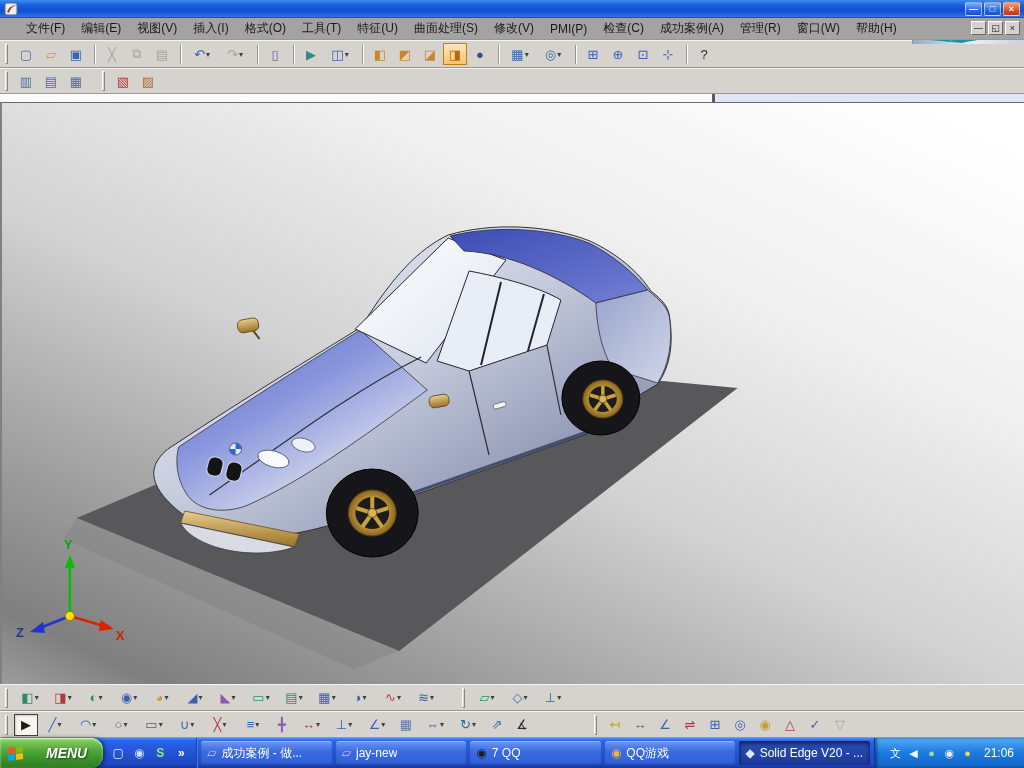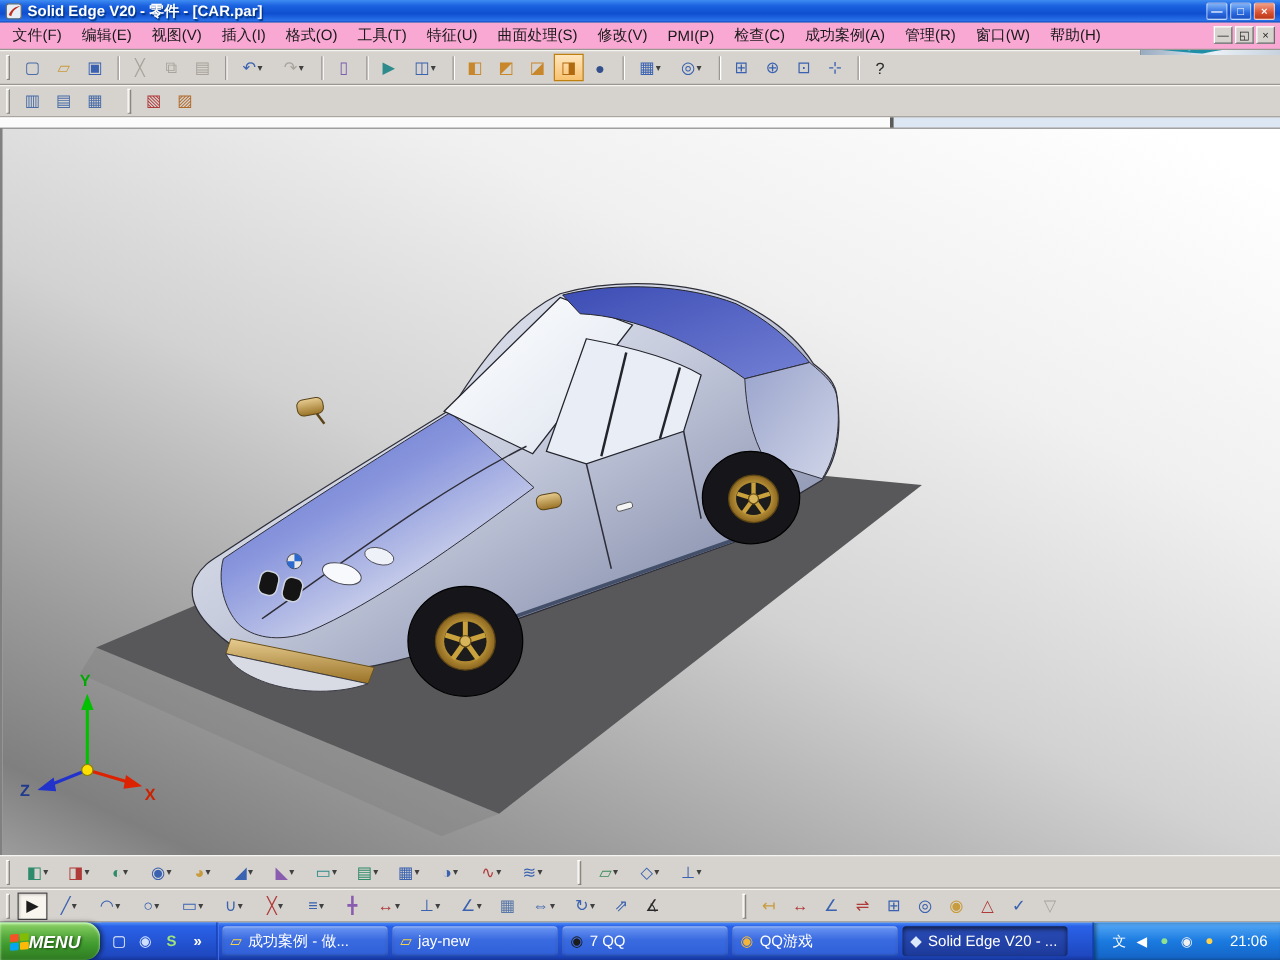--- a/index.html
+++ b/index.html
@@ -21,22 +21,22 @@
   .win-controls { margin-left:auto; display:flex; gap:2px; }
   .wbtn {
     width:17px; height:14px; display:flex; align-items:center; justify-content:center;
     font-size:9px; color:#fff; border-radius:2px; border:1px solid #ffffff88;
     background:linear-gradient(180deg,#7fb3f8,#2a6ae0 60%,#1b50c0);
   }
   .wbtn.close { background:linear-gradient(180deg,#f0a088,#d85030 60%,#b83818); }
 
   
   .menubar {
-    height:14px; flex:0 0 22px; display:flex; align-items:center; background:#f9a8d4;
-    border-bottom:1px solid #9a9792; position:relative; padding-left:2px; z-index:6;
+    height:14px; flex:0 0 22px; display:flex; align-items:center; background:#a3a3a3;
+    border-bottom:1px solid #9a9792; position:relative; padding-left:18px; z-index:6;
   }
   .menu-row { display:flex; align-items:center; }
   .menu-item { padding:3px 8px; font-size:12px; color:#1a1a1a; white-space:nowrap; }
   .mdi-controls { position:absolute; right:4px; top:3px; display:flex; gap:2px; z-index:9; }
   .mdib {
     width:15px; height:14px; display:flex; align-items:center; justify-content:center;
     font-size:9px; color:#1a1a1a; background:#d6d3ce;
     border:1px solid; border-color:#fff #6a6a6a #6a6a6a #fff;
   }
   .logo-panel {
@@ -87,21 +87,21 @@
     border-left:2px solid #808080;
   }
   .viewport svg { position:absolute; inset:0; width:100%; height:100%; }
 
   
   .taskbar {
     height:30px; flex:0 0 30px; display:flex; align-items:stretch; color:#fff;
     background:linear-gradient(180deg,#4b8df8 0%,#2a62e8 10%,#2456d6 45%,#1e48c0 88%,#15359c 100%);
   }
   .start {
-    display:flex; align-items:center; gap:0; padding:0 16px 0 8px;
+    display:flex; align-items:center; gap:23px; padding:0 16px 0 8px;
     background:linear-gradient(180deg,#8ed468 0%,#54a83c 40%,#3f9a2e 60%,#2f7a22 100%);
     border-radius:0 12px 12px 0; font-weight:bold; font-style:italic; font-size:14px;
     text-shadow:1px 1px 2px #1a4a10; box-shadow:inset 0 1px 2px #d8ffc8, 2px 0 4px #00000088;
   }
   .flag { display:grid; grid-template-columns:7px 7px; gap:1px; transform:skewY(-6deg); }
   .flag i { height:6px; border-radius:1px; display:block; }
   .flag i:nth-child(1){background:#f35325;} .flag i:nth-child(2){background:#81bc06;}
   .flag i:nth-child(3){background:#05a6f0;} .flag i:nth-child(4){background:#ffba08;}
   .qlaunch { display:flex; align-items:center; gap:3px; padding:0 6px; border-right:1px solid #1a3fae; box-shadow:1px 0 0 #4a7af0; }
   .ql { width:18px; height:18px; display:flex; align-items:center; justify-content:center; font-size:12px; font-weight:bold; }
@@ -126,21 +126,20 @@
 </head>
 <body>
 
 <div class="app">
 
   <div class="titlebar">
     <svg width="14" height="14" viewBox="0 0 14 14">
       <rect x="1" y="1" width="12" height="12" rx="2" fill="#e8eef6" stroke="#5a6a7a"></rect>
       <path d="M3,10 C5,5 9,3 12,3 C8,5 6,7 5,11 Z" fill="#c03020"></path>
     </svg>
-    <span class="title-text">Solid Edge V20 - 零件 - [CAR.par]</span>
     <div class="win-controls">
       <span class="wbtn">—</span>
       <span class="wbtn">□</span>
       <span class="wbtn close">×</span>
     </div>
   </div>
 
   <div class="menubar">
     <div class="menu-row">
 

